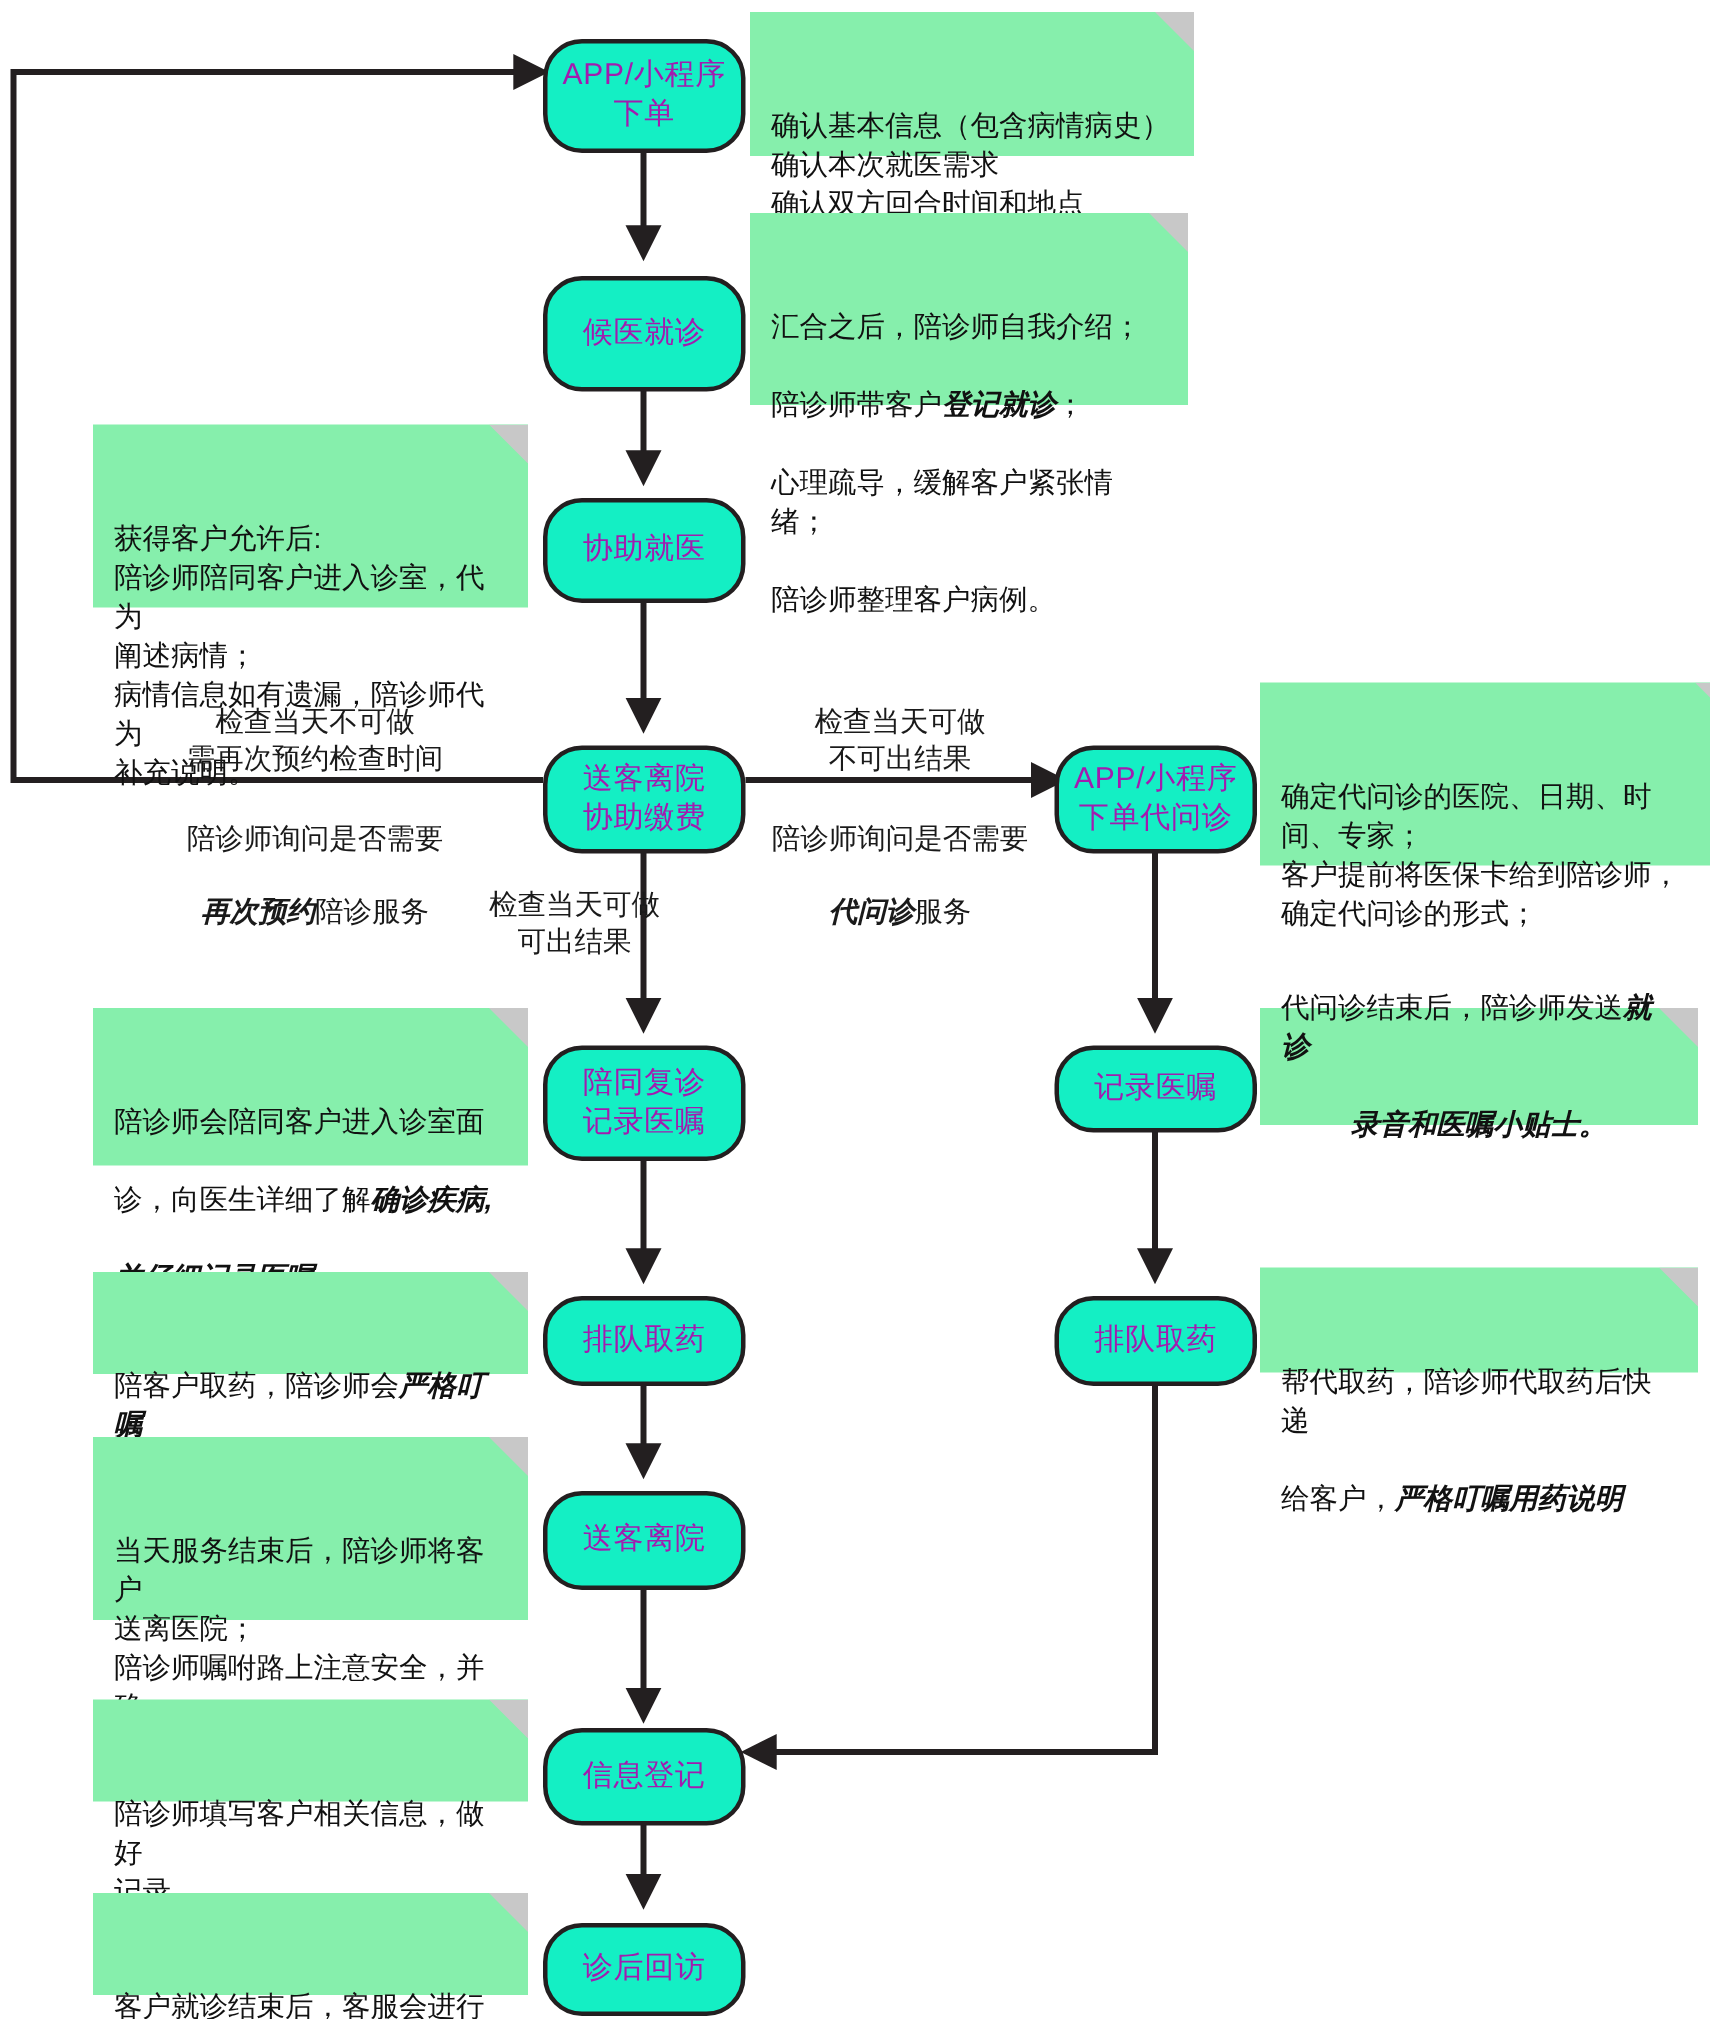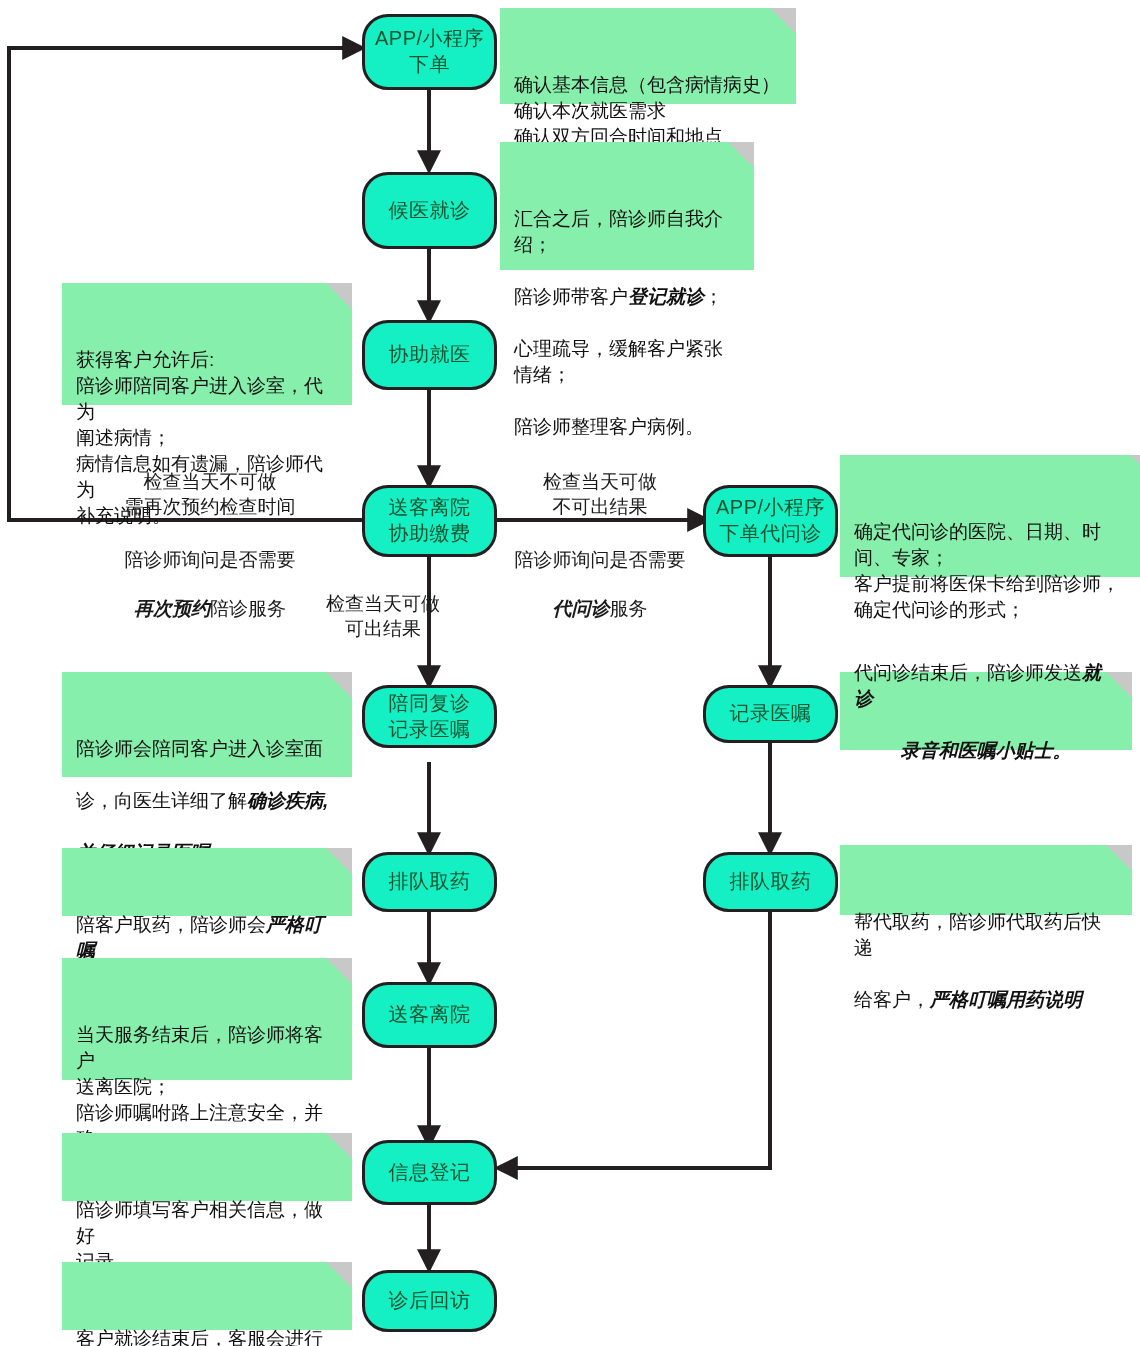--- a/index.html
+++ b/index.html
@@ -29,26 +29,27 @@
   .node {
     position: absolute;
     z-index: 3;
     background: #14efc4;
     border: 3px solid #231f20;
     border-radius: 26px;
     display: flex;
     align-items: center;
     justify-content: center;
     text-align: center;
-    color: #14532d;
+    color: #a21caf;
     font-size: 20px;
     line-height: 1.28;
     letter-spacing: .5px;
     white-space: pre-line;
     font-family: "Liberation Sans", "DejaVu Sans", sans-serif;
+    margin-top: 12px;
   }
   
   .note {
     position: absolute;
     z-index: 2;
     background: #86efac;
     color: #111111;
     font-size: 19px;
     line-height: 1.37;
     padding: 12px 14px 10px 14px;
@@ -126,21 +127,21 @@
   <div class="node" style="left:362px; top:172px; width:135px; height:77px;">候医就诊</div>
 
   <div class="node" style="left:362px; top:320px; width:135px; height:70px;">协助就医</div>
 
   <div class="node" style="left:362px; top:485px; width:135px; height:72px;">送客离院
 协助缴费</div>
 
   <div class="node" style="left:703px; top:485px; width:135px; height:72px;">APP/小程序
 下单代问诊</div>
 
-  <div class="node" style="left:362px; top:685px; width:135px; height:63px;">陪同复诊
+  <div class="node" style="left:362px; top:685px; width:135px; height:77px;">陪同复诊
 记录医嘱</div>
 
   <div class="node" style="left:703px; top:685px; width:135px; height:58px;">记录医嘱</div>
 
   <div class="node" style="left:362px; top:852px; width:135px; height:60px;">排队取药</div>
 
   <div class="node" style="left:703px; top:852px; width:135px; height:60px;">排队取药</div>
 
   <div class="node" style="left:362px; top:982px; width:135px; height:66px;">送客离院</div>
 
@@ -148,21 +149,21 @@
 
   <div class="node" style="left:362px; top:1270px; width:135px; height:62px;">诊后回访</div>
 
   <div class="note" style="left:500px; top:8px; width:296px; height:96px;">
     <span class="fold"></span>
     <span>确认基本信息（包含病情病史）
 确认本次就医需求
 确认双方回合时间和地点</span>
   </div>
 
-  <div class="note" style="left:500px; top:142px; width:254px; height:128px;">
+  <div class="note" style="left:500px; top:142px; width:292px; height:128px;">
     <span class="fold"></span>
     <div>汇合之后，陪诊师自我介绍；</div>
     <div><span>陪诊师带客户</span><b>登记就诊</b><span>；</span></div>
     <div>心理疏导，缓解客户紧张情绪；</div>
     <div>陪诊师整理客户病例。</div>
   </div>
 
   <div class="note" style="left:62px; top:283px; width:290px; height:122px;">
     <span class="fold"></span>
     <span>获得客户允许后:

